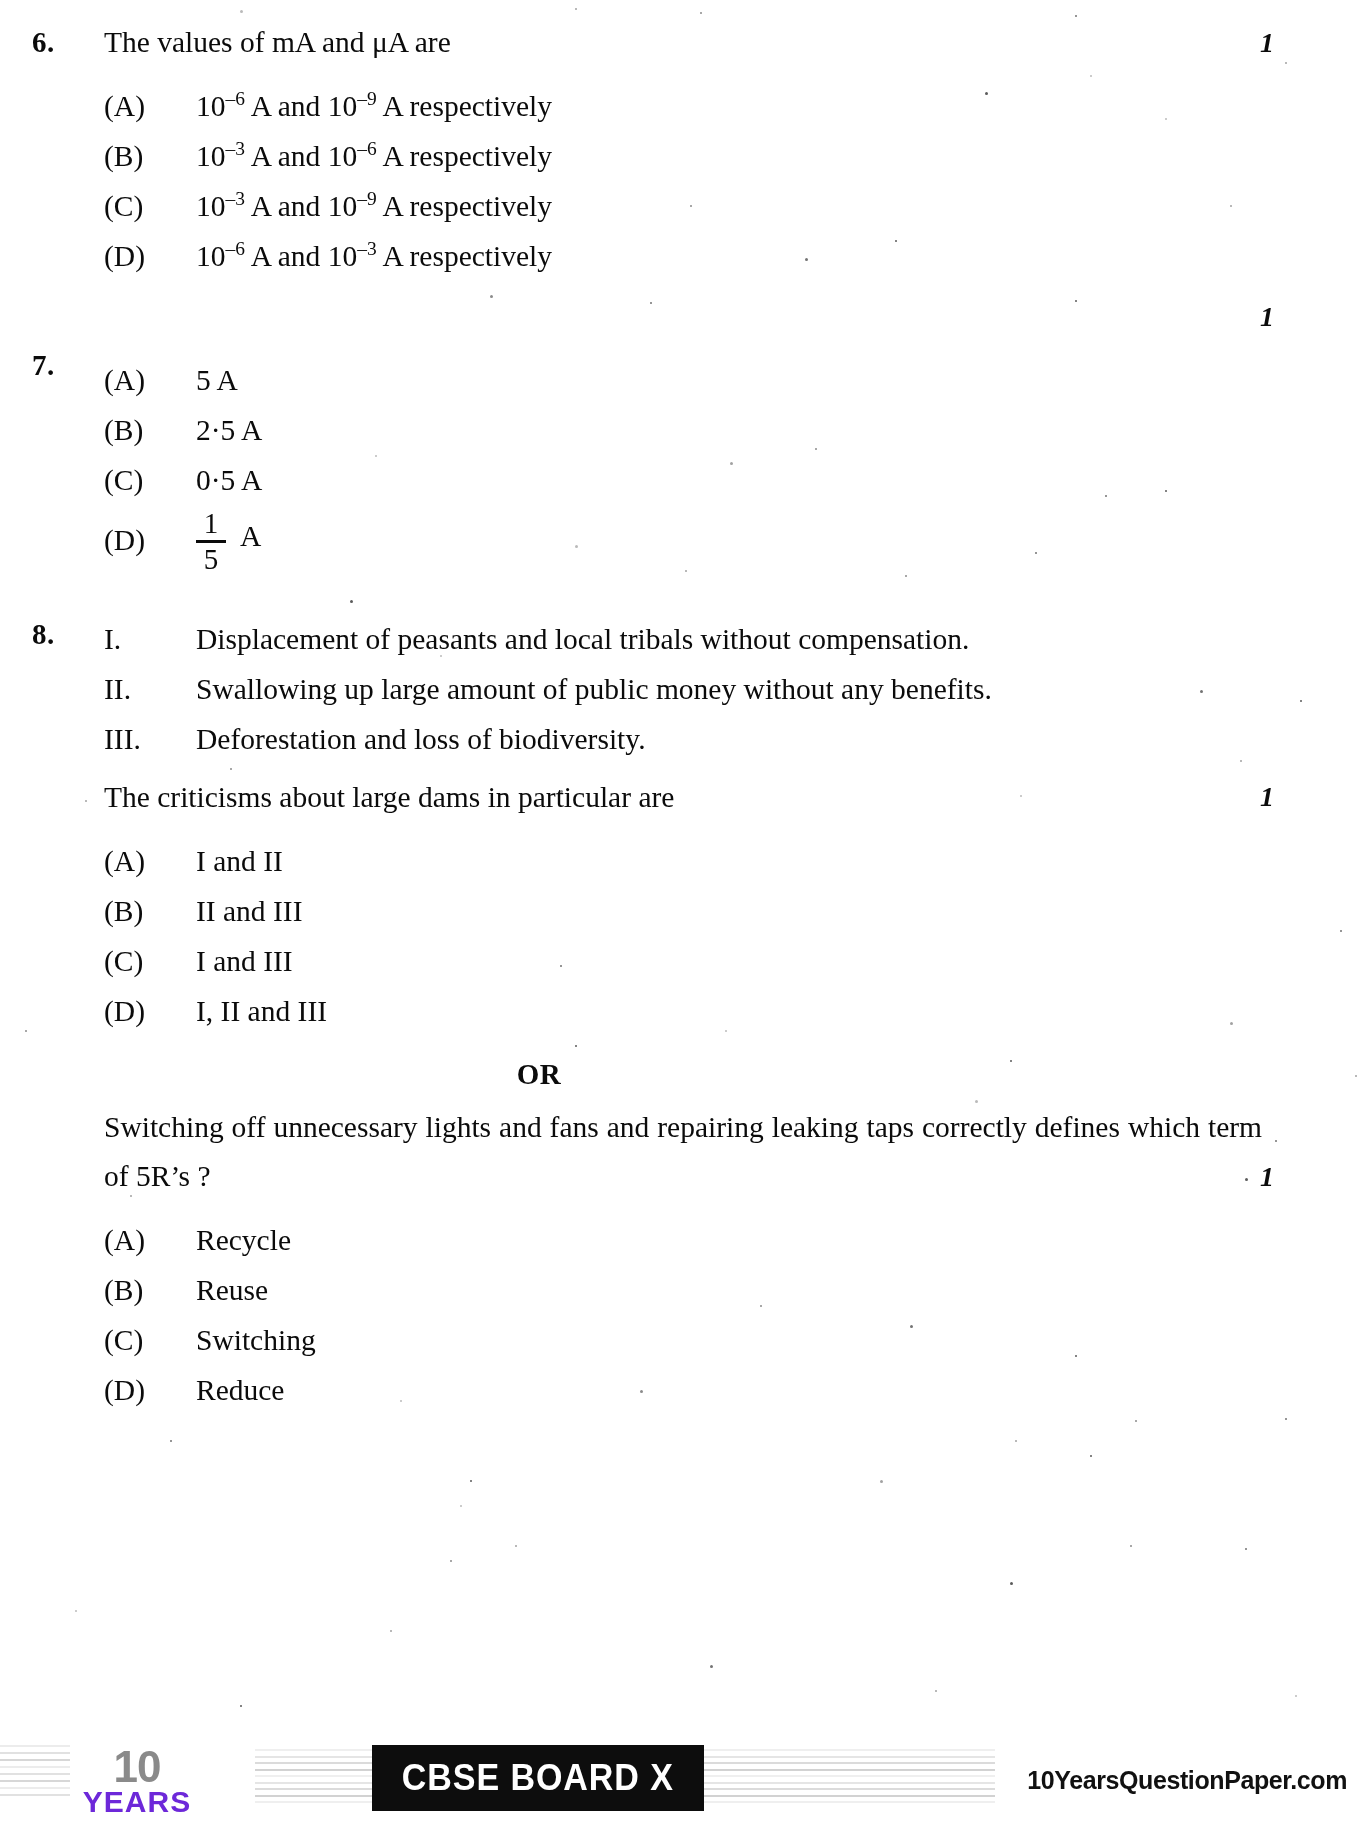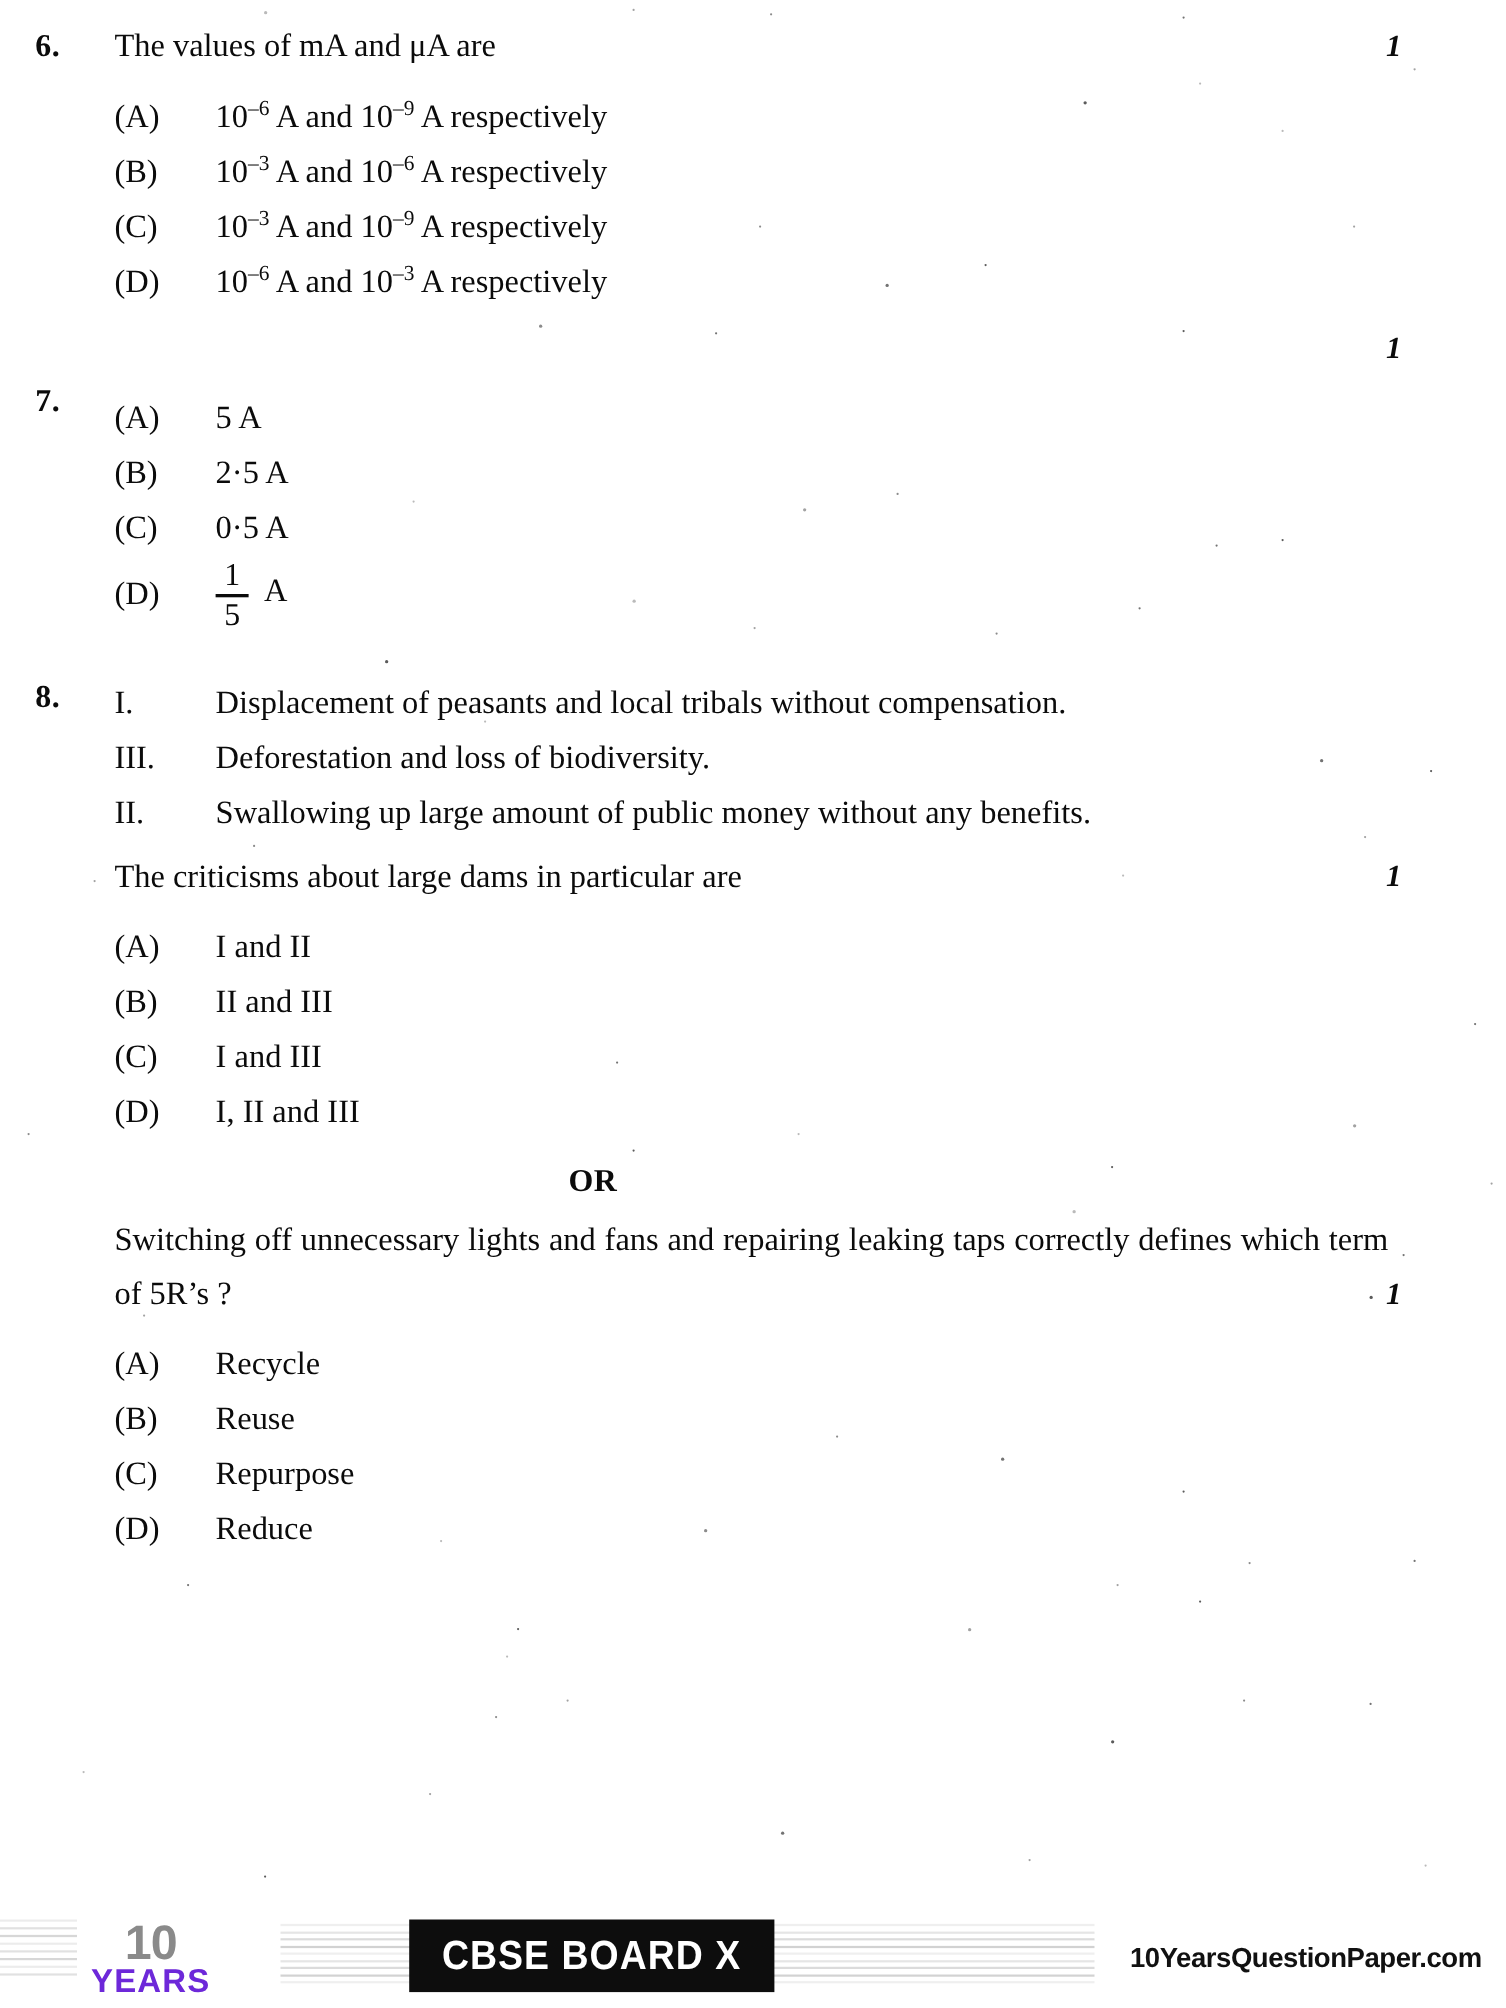--- a/index.html
+++ b/index.html
@@ -327,26 +327,26 @@
   <div class="question">
     <div class="q-num">8.</div>
     <div class="q-body">
 
       <div class="roman-list">
         <div class="roman-item">
           <span class="roman-label">I.</span>
           <span class="roman-text">Displacement of peasants and local tribals without compensation.</span>
         </div>
         <div class="roman-item">
+          <span class="roman-label">II.</span>
+          <span class="roman-text">Swallowing up large amount of public money without any benefits.</span>
+        </div>
+        <div class="roman-item">
           <span class="roman-label">III.</span>
           <span class="roman-text">Deforestation and loss of biodiversity.</span>
-        </div>
-        <div class="roman-item">
-          <span class="roman-label">II.</span>
-          <span class="roman-text">Swallowing up large amount of public money without any benefits.</span>
         </div>
       </div>
 
       <div class="follow-line">
         <span>The criticisms about large dams in particular are</span>
         <span class="marks">1</span>
       </div>
 
       <div class="options">
         <div class="opt">
@@ -380,21 +380,21 @@
         <div class="opt">
           <span class="opt-label">(A)</span>
           <span class="opt-text">Recycle</span>
         </div>
         <div class="opt">
           <span class="opt-label">(B)</span>
           <span class="opt-text">Reuse</span>
         </div>
         <div class="opt">
           <span class="opt-label">(C)</span>
-          <span class="opt-text">Repurpose</span>
+          <span class="opt-text">Switching</span>
         </div>
         <div class="opt">
           <span class="opt-label">(D)</span>
           <span class="opt-text">Reduce</span>
         </div>
       </div>
     </div>
   </div>
 
   <div id="speck-layer">

